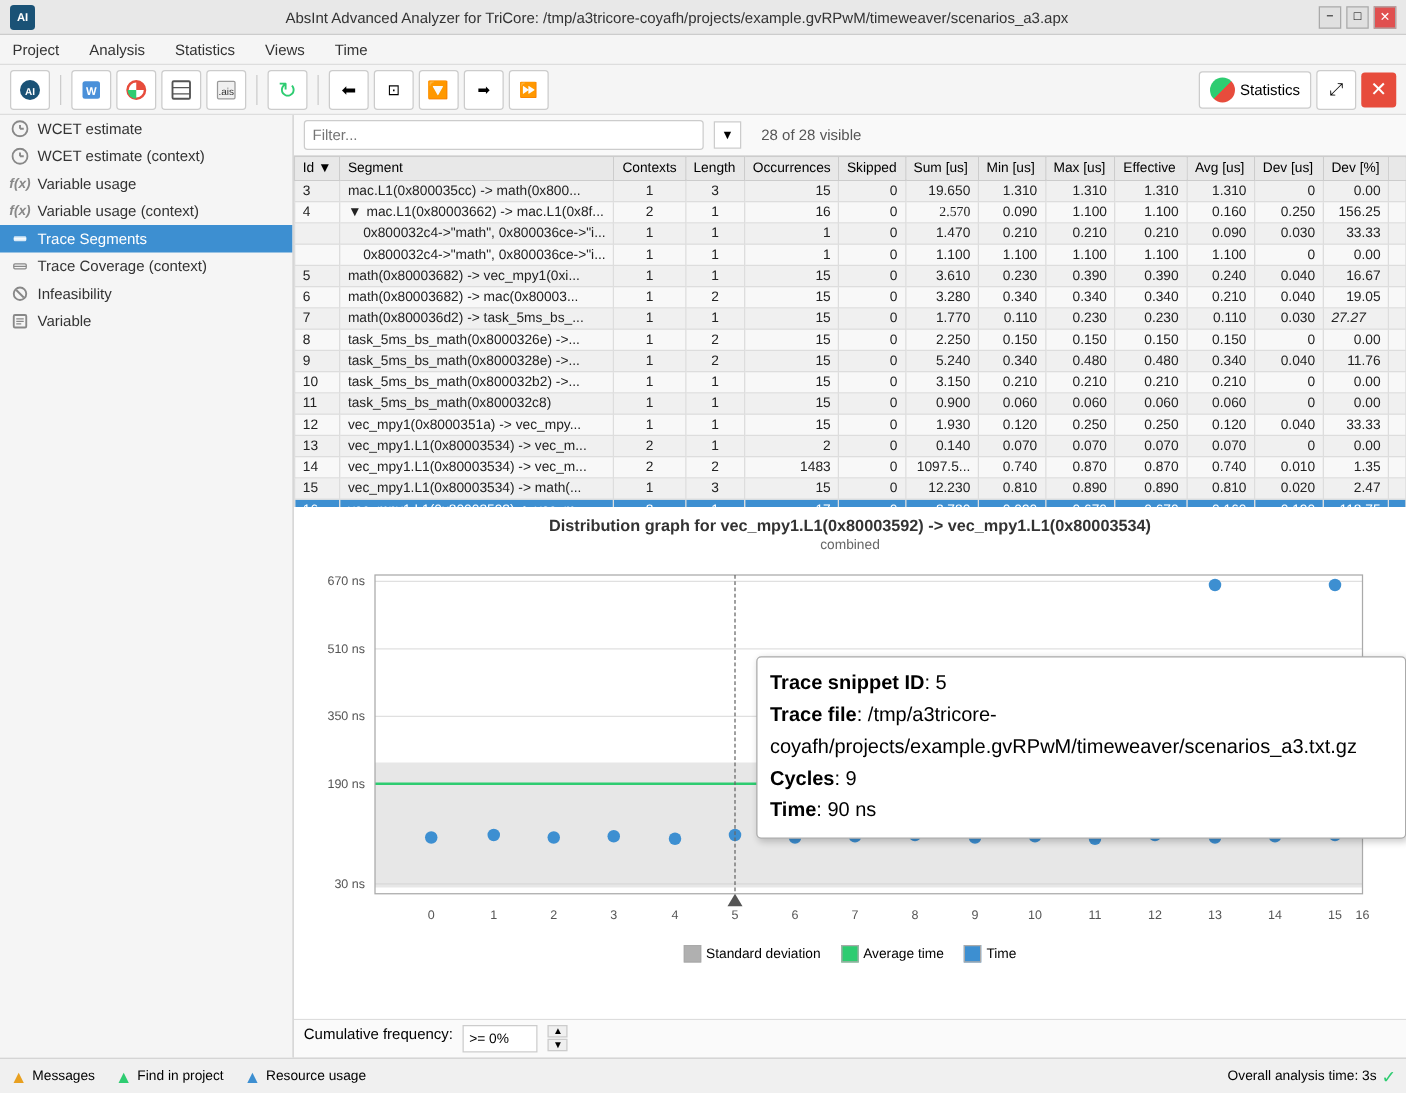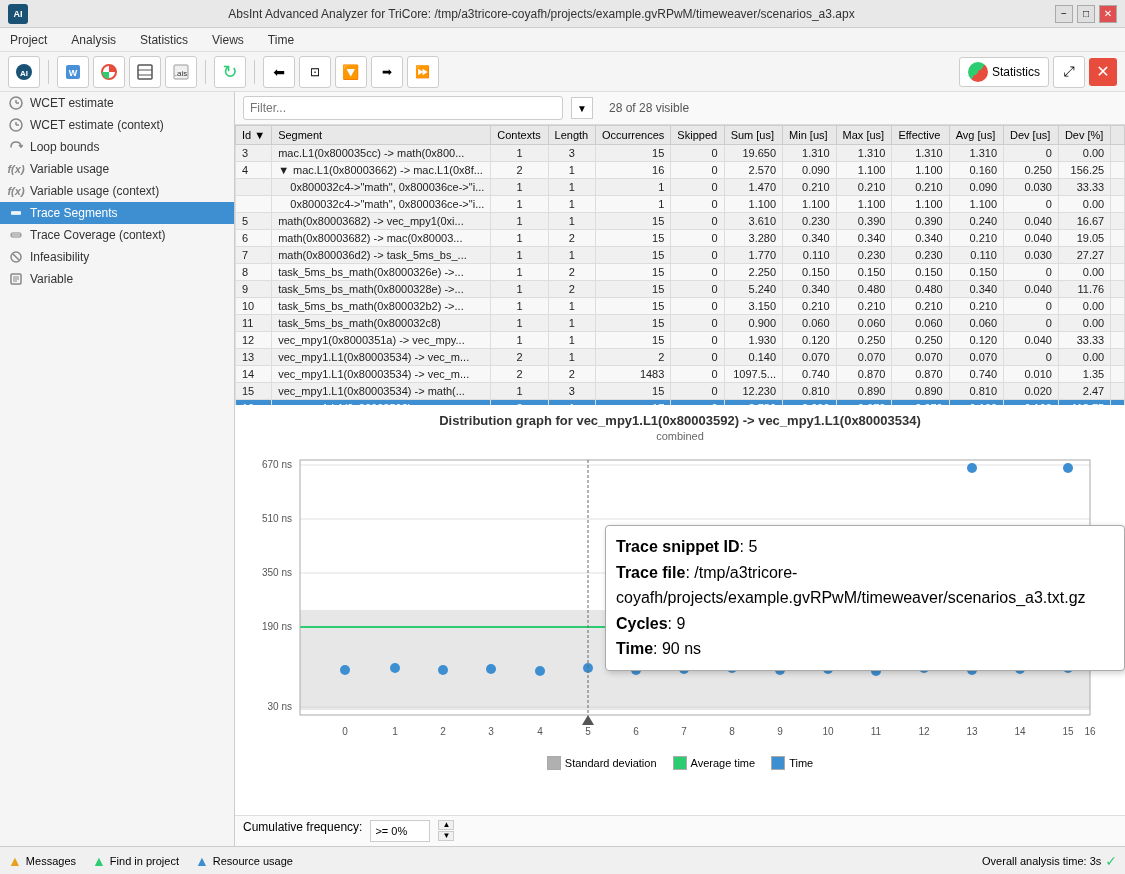--- a/index.html
+++ b/index.html
@@ -71,21 +71,21 @@
     .bottom-bar { height: 28px; background: #f0f0f0; border-top: 1px solid #ccc; display: flex; align-items: center; padding: 0 8px; gap: 16px; font-size: 11px; }
     .bottom-bar-right { margin-left: auto; display: flex; align-items: center; gap: 4px; }
     .bottom-item { display: flex; align-items: center; gap: 4px; cursor: pointer; }
     .checkmark-icon { color: #2ecc71; font-size: 14px; }
 
     
     .freq-bar { display: flex; gap: 8px; padding: 4px 8px; border-top: 1px solid #ddd; background: #fafafa; }
 
     .col-id { width: 30px; }
     .col-seg { width: 200px; }
-    .col-ctx { width: 60px; }
+    .col-ctx { width: 60px; text-align: center; }
     .col-len { width: 50px; }
     .col-occ { width: 60px; }
     .col-skip { width: 55px; }
     .col-sum { width: 65px; }
     .col-min { width: 60px; }
     .col-max { width: 60px; }
     .col-eff { width: 65px; }
     .col-avg { width: 60px; }
     .col-dev { width: 60px; }
     .col-devp { width: 55px; }
@@ -182,29 +182,20 @@
         <svg width="14" height="14" viewBox="0 0 14 14">
             <circle cx="7" cy="7" r="6" fill="none" stroke="#888" stroke-width="1.5"></circle>
             <line x1="7" y1="4" x2="7" y2="7" stroke="#888" stroke-width="1.5"></line>
             <line x1="7" y1="7" x2="10" y2="7" stroke="#888" stroke-width="1.5"></line>
           </svg>
       </div>
       <span>WCET estimate (context)</span>
     </div>
     <div class="sidebar-item">
       <div class="icon">
-        <svg width="14" height="14" viewBox="0 0 14 14">
-            <path d="M2 7 Q2 2 7 2 Q12 2 12 7" fill="none" stroke="#888" stroke-width="1.5" stroke-linecap="round"></path>
-            <polyline points="10,5 12,7 14,5" fill="none" stroke="#888" stroke-width="1.5"></polyline>
-          </svg>
-      </div>
-      <span>Loop bounds</span>
-    </div>
-    <div class="sidebar-item">
-      <div class="icon">
         <span style="font-size:11px;font-style:italic;font-weight:bold;color:#888;">f(x)</span>
       </div>
       <span>Variable usage</span>
     </div>
     <div class="sidebar-item">
       <div class="icon">
         <span style="font-size:11px;font-style:italic;font-weight:bold;color:#888;">f(x)</span>
       </div>
       <span>Variable usage (context)</span>
     </div>
@@ -293,21 +284,21 @@
     <td class="col-devp" style="text-align:right;">0.00</td>
     <td></td>
   </tr>
             <tr>
     <td class="col-id">4</td>
     <td class="col-seg"><span style="cursor:pointer;margin-right:4px;">▼</span>mac.L1(0x80003662) -&gt; mac.L1(0x8f...</td>
     <td class="col-ctx" style="text-align:center;">2</td>
     <td class="col-len" style="text-align:center;">1</td>
     <td class="col-occ" style="text-align:right;">16</td>
     <td class="col-skip" style="text-align:right;">0</td>
-    <td class="col-sum" style="text-align:right;">2.570</td>
+    <td class="col-sum" style="text-align:right;font-family:Liberation Serif, serif;">2.570</td>
     <td class="col-min" style="text-align:right;">0.090</td>
     <td class="col-max" style="text-align:right;">1.100</td>
     <td class="col-eff" style="text-align:right;">1.100</td>
     <td class="col-avg" style="text-align:right;">0.160</td>
     <td class="col-dev" style="text-align:right;">0.250</td>
     <td class="col-devp" style="text-align:right;">156.25</td>
     <td></td>
   </tr>
             <tr>
     <td class="col-id"></td>
@@ -379,21 +370,21 @@
     <td class="col-ctx" style="text-align:center;">1</td>
     <td class="col-len" style="text-align:center;">1</td>
     <td class="col-occ" style="text-align:right;">15</td>
     <td class="col-skip" style="text-align:right;">0</td>
     <td class="col-sum" style="text-align:right;">1.770</td>
     <td class="col-min" style="text-align:right;">0.110</td>
     <td class="col-max" style="text-align:right;">0.230</td>
     <td class="col-eff" style="text-align:right;">0.230</td>
     <td class="col-avg" style="text-align:right;">0.110</td>
     <td class="col-dev" style="text-align:right;">0.030</td>
-    <td class="col-devp" style="text-align:right;">27.27</td>
+    <td class="col-devp" style="font-style:italic;">27.27</td>
     <td></td>
   </tr>
             <tr>
     <td class="col-id">8</td>
     <td class="col-seg">task_5ms_bs_math(0x8000326e) -&gt;...</td>
     <td class="col-ctx" style="text-align:center;">1</td>
     <td class="col-len" style="text-align:center;">2</td>
     <td class="col-occ" style="text-align:right;">15</td>
     <td class="col-skip" style="text-align:right;">0</td>
     <td class="col-sum" style="text-align:right;">2.250</td>

